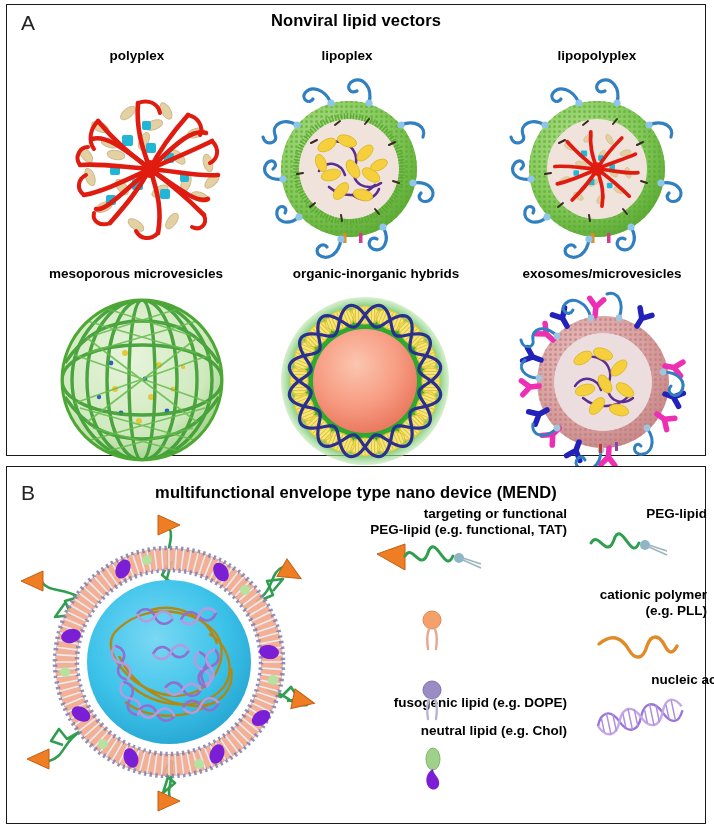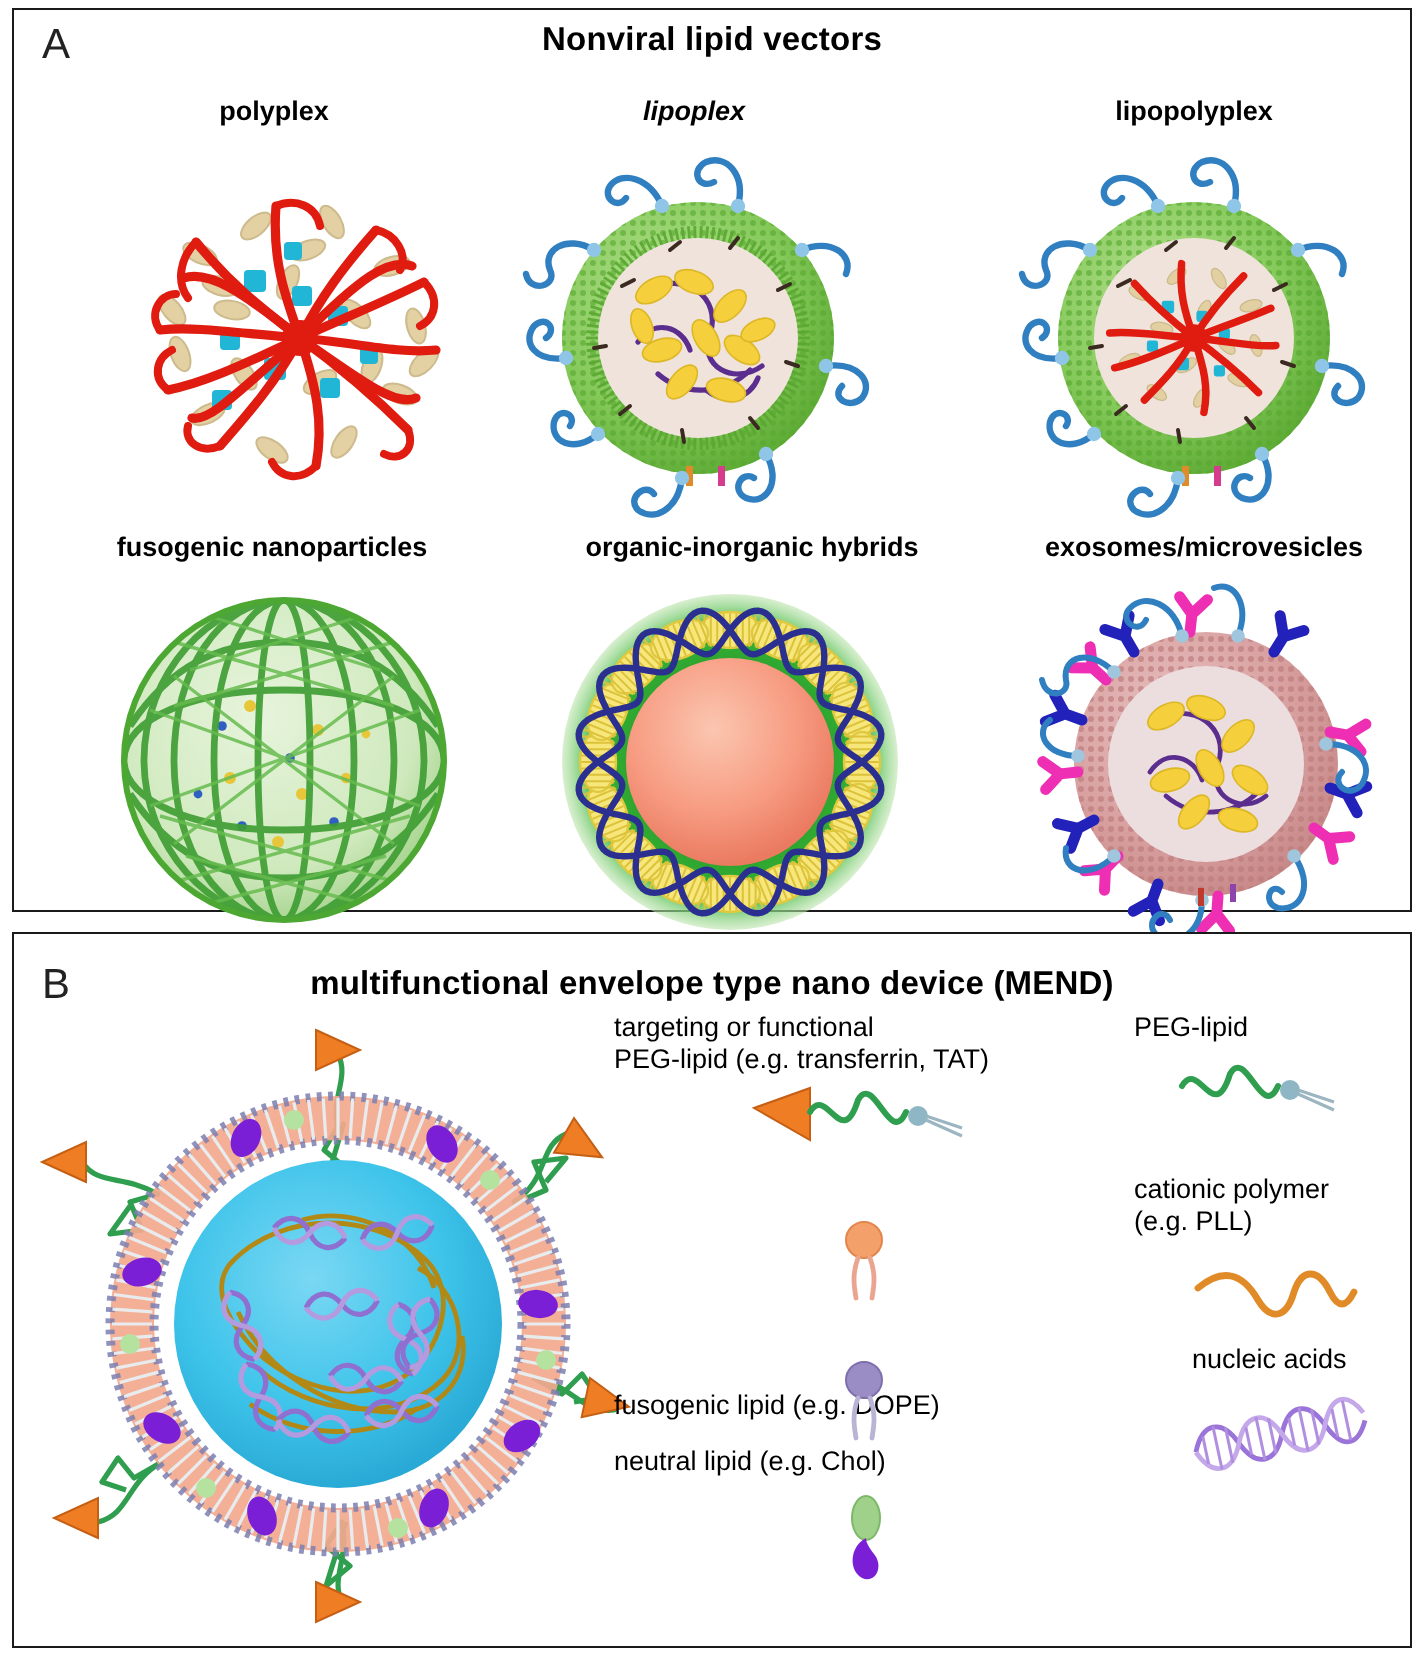--- a/index.html
+++ b/index.html
@@ -10,35 +10,35 @@
   #panelA{top:4px;height:452px;}
   #panelB{top:466px;height:358px;}
 
   .panel-letter{position:absolute;font-size:21px;font-weight:400;color:#222;letter-spacing:.5px;}
   .panel-title{position:absolute;text-align:center;font-weight:bold;font-size:16.5px;letter-spacing:.1px;}
   .cell-label{position:absolute;text-align:center;font-weight:bold;font-size:13.5px;white-space:nowrap;}
 
   .fig{position:absolute;}
   svg{display:block;overflow:visible;}
 
-  .leg-text{position:absolute;text-align:left;font-weight:normal;font-size:13.5px;line-height:1.18;white-space:nowrap;}
+  .leg-text{position:absolute;text-align:right;font-weight:bold;font-size:13.5px;line-height:1.18;white-space:nowrap;}
   .leg-icon{position:absolute;}
 </style>
 </head>
 <body>
 
 <div id="root">
 
   <div class="panel" id="panelA">
 
     <div class="panel-letter" style="left:14px;top:6px;">A</div>
     <div class="panel-title" style="left:0;top:6px;width:698px;">Nonviral lipid vectors</div>
 
     <div class="cell-label" style="left:30px;top:43px;width:200px;">polyplex</div>
-    <div class="cell-label" style="left:240px;top:43px;width:200px;font-style:italic;">lipoplex</div>
+    <div class="cell-label" style="left:240px;top:43px;width:200px;">lipoplex</div>
     <div class="cell-label" style="left:490px;top:43px;width:200px;">lipopolyplex</div>
 
     <div class="fig" style="left:58px;top:78px;">
       <svg width="170" height="175" viewBox="0 0 170 175">
         <defs>
           <g id="tanblob">
               <ellipse rx="9" ry="4.5" fill="#e2cfa0" stroke="#cbb887" stroke-width="1"></ellipse>
             </g>
         </defs>
         <g transform="translate(85,86)">
@@ -380,21 +380,21 @@
             <circle cx="64" cy="14" r="3.6"></circle>
               <circle cx="34" cy="58" r="3.6"></circle>
             <circle cx="-8" cy="70" r="3.6"></circle>
               <circle cx="-50" cy="48" r="3.6"></circle>
             <circle cx="-66" cy="10" r="3.6"></circle>
           </g>
         </g>
       </svg>
     </div>
 
-    <div class="cell-label" style="left:20px;top:261px;width:218px;">fusogenic nanoparticles</div>
+    <div class="cell-label" style="left:20px;top:261px;width:218px;">mesoporous microvesicles</div>
     <div class="cell-label" style="left:264px;top:261px;width:210px;">organic-inorganic hybrids</div>
     <div class="cell-label" style="left:492px;top:261px;width:206px;">exosomes/microvesicles</div>
 
     <div class="fig" style="left:48px;top:288px;">
       <svg width="175" height="175" viewBox="0 0 175 175">
         <defs>
           <radialGradient id="meshBg" cx="42%" cy="36%" r="70%">
             <stop offset="0%" stop-color="#e7f4dc"></stop>
             <stop offset="70%" stop-color="#cfe9bd"></stop>
             <stop offset="100%" stop-color="#9dcf84"></stop>
@@ -945,21 +945,21 @@
             <use href="#dnaSeg" transform="translate(36,22) rotate(-74)"></use>
             <use href="#dnaSeg" transform="translate(-30,48) rotate(10)"></use>
             <use href="#dnaSeg" transform="translate(14,46) rotate(-8)"></use>
           </g>
         </g>
       </svg>
     </div>
 
     <div class="leg-text" style="left:300px;top:39px;width:260px;">
       <div>targeting or functional</div>
-      <div>PEG-lipid (e.g. transferrin, TAT)</div>
+      <div>PEG-lipid (e.g. functional, TAT)</div>
     </div>
     <div class="leg-icon" style="left:368px;top:75px;">
       <svg width="130" height="40" viewBox="0 0 130 40">
         <path d="M2,12 L30,2 L30,28 Z" fill="#ef7d23" stroke="#c45f14" stroke-width="1"></path>
         <path d="M30,14 C38,0 46,34 54,8 C62,-6 70,32 78,14" stroke="#2f9e4f" stroke-width="3" fill="none" stroke-linecap="round"></path>
         <circle cx="84" cy="16" r="5" fill="#8fb6c4"></circle>
         <path d="M88,16 l18,6 M88,18 l18,8" stroke="#9bb6c0" stroke-width="1.6" fill="none"></path>
       </svg>
     </div>
 

